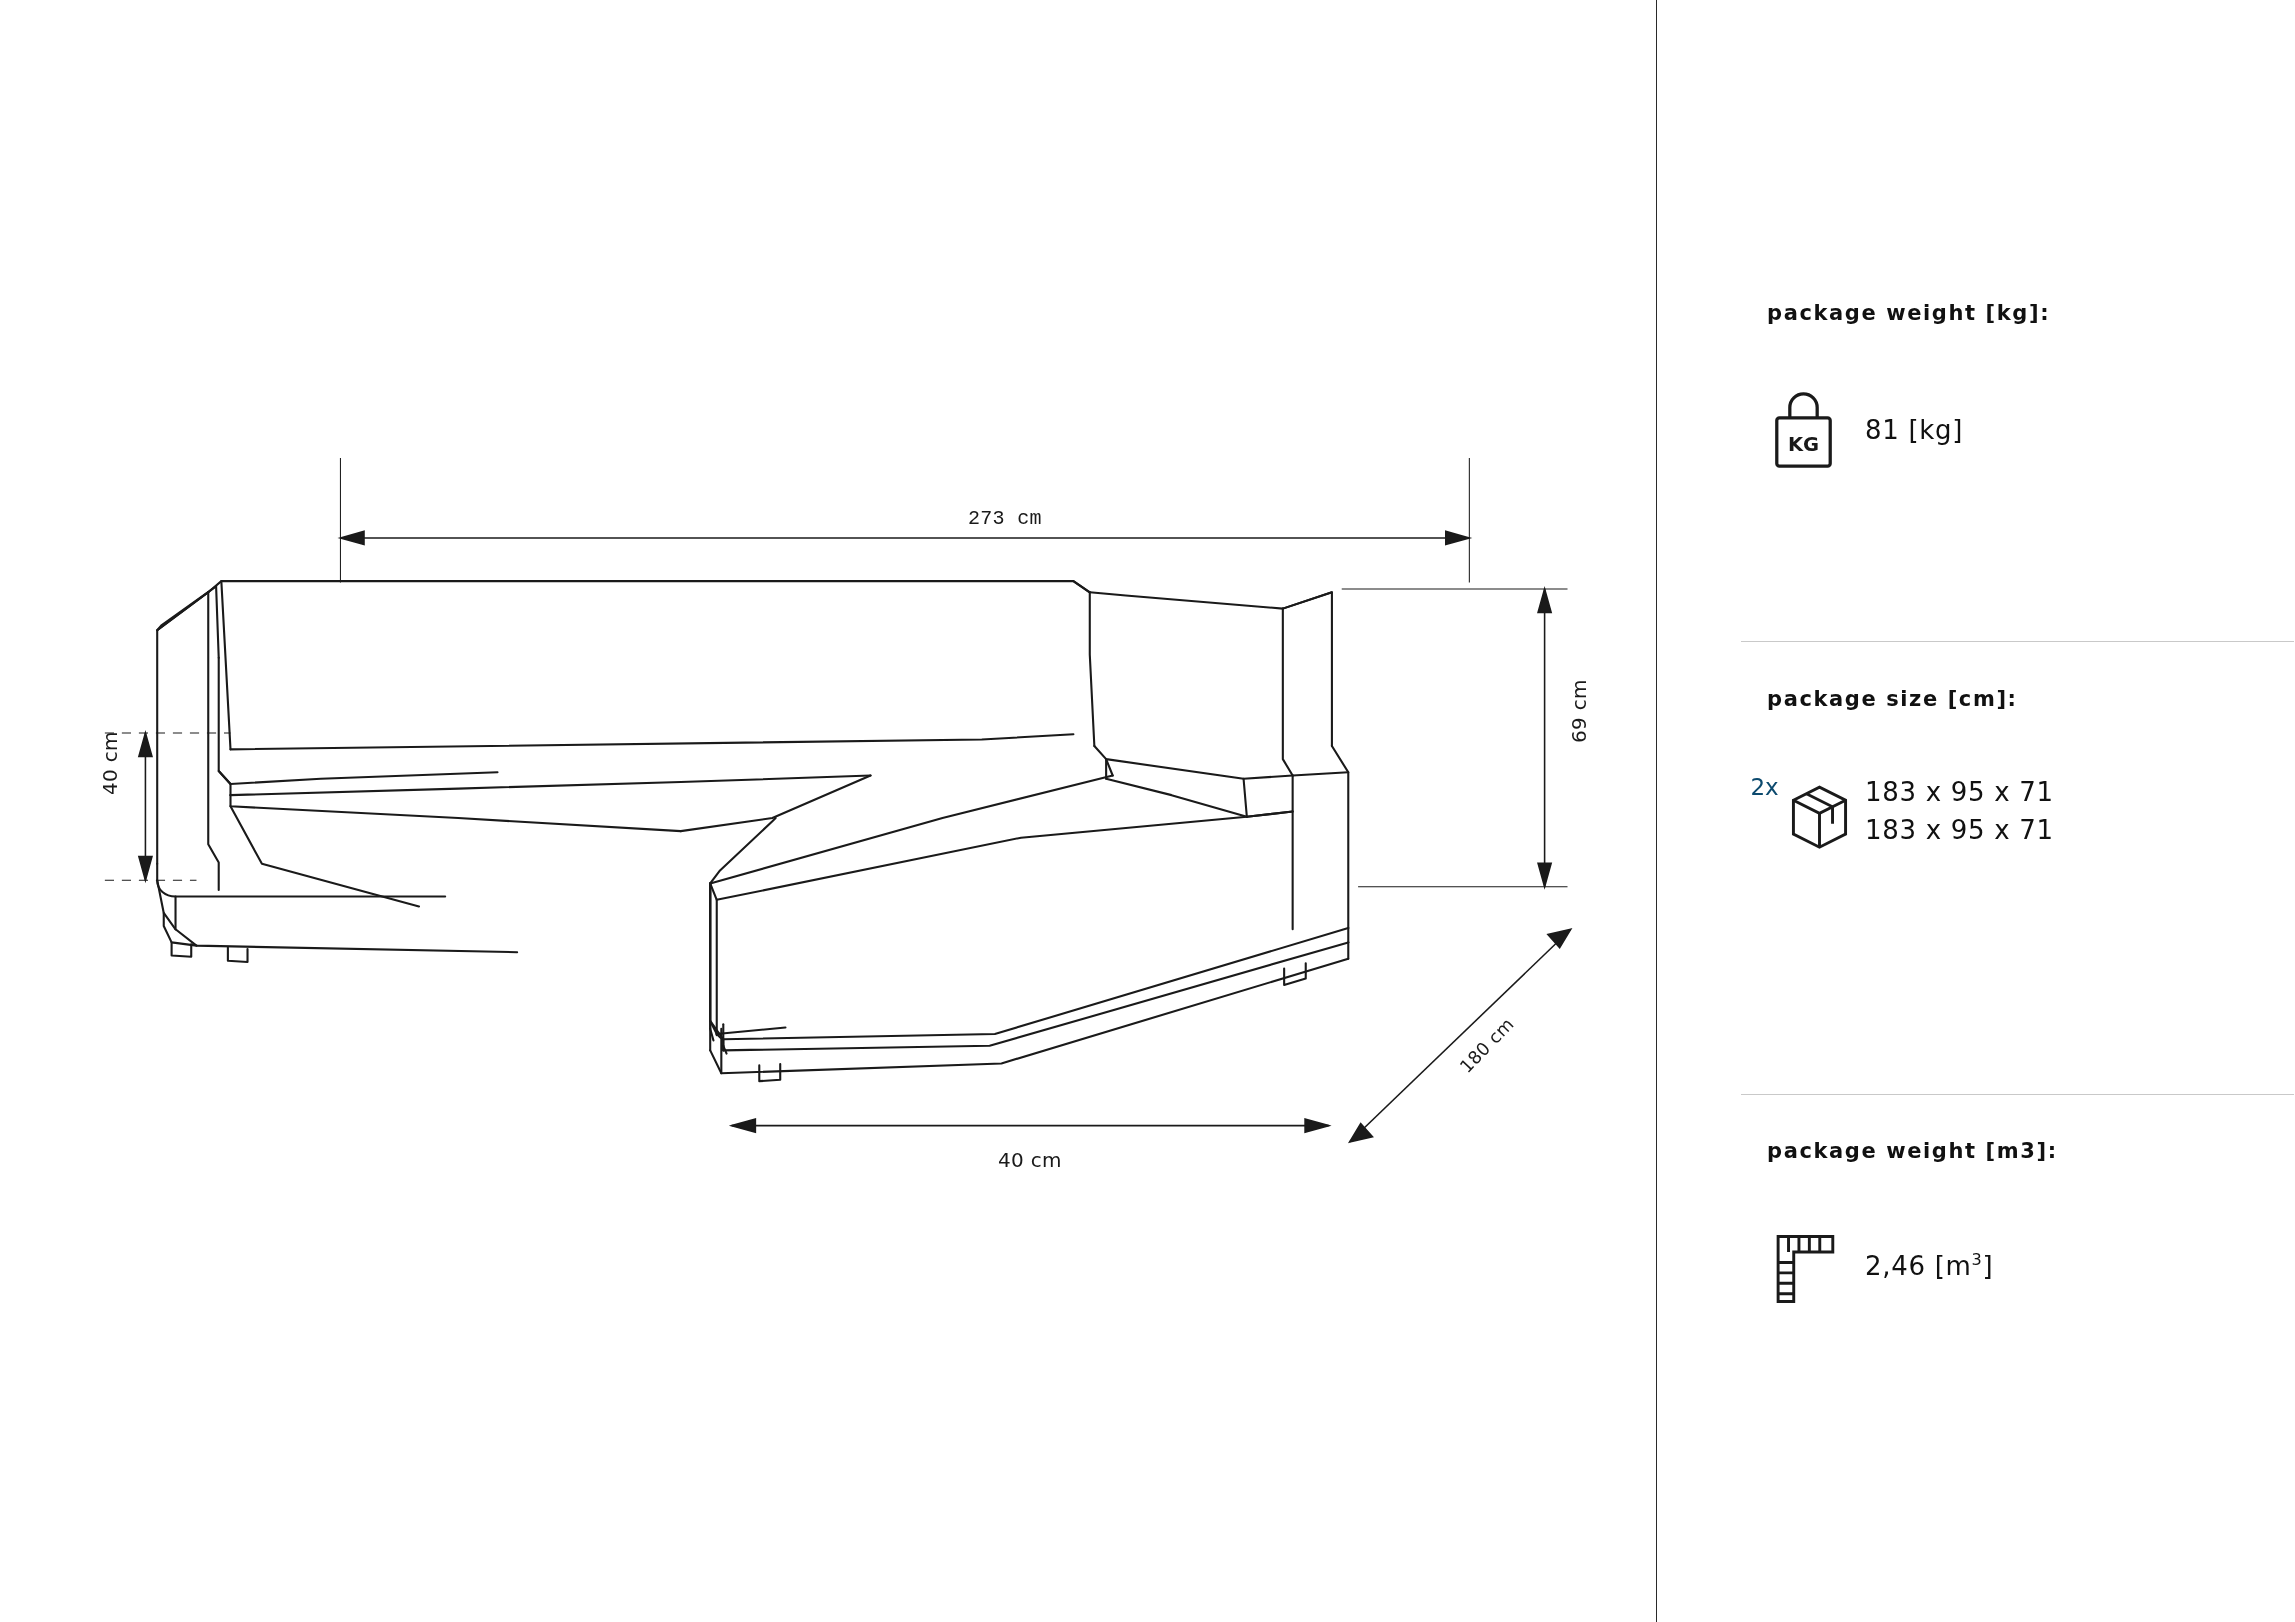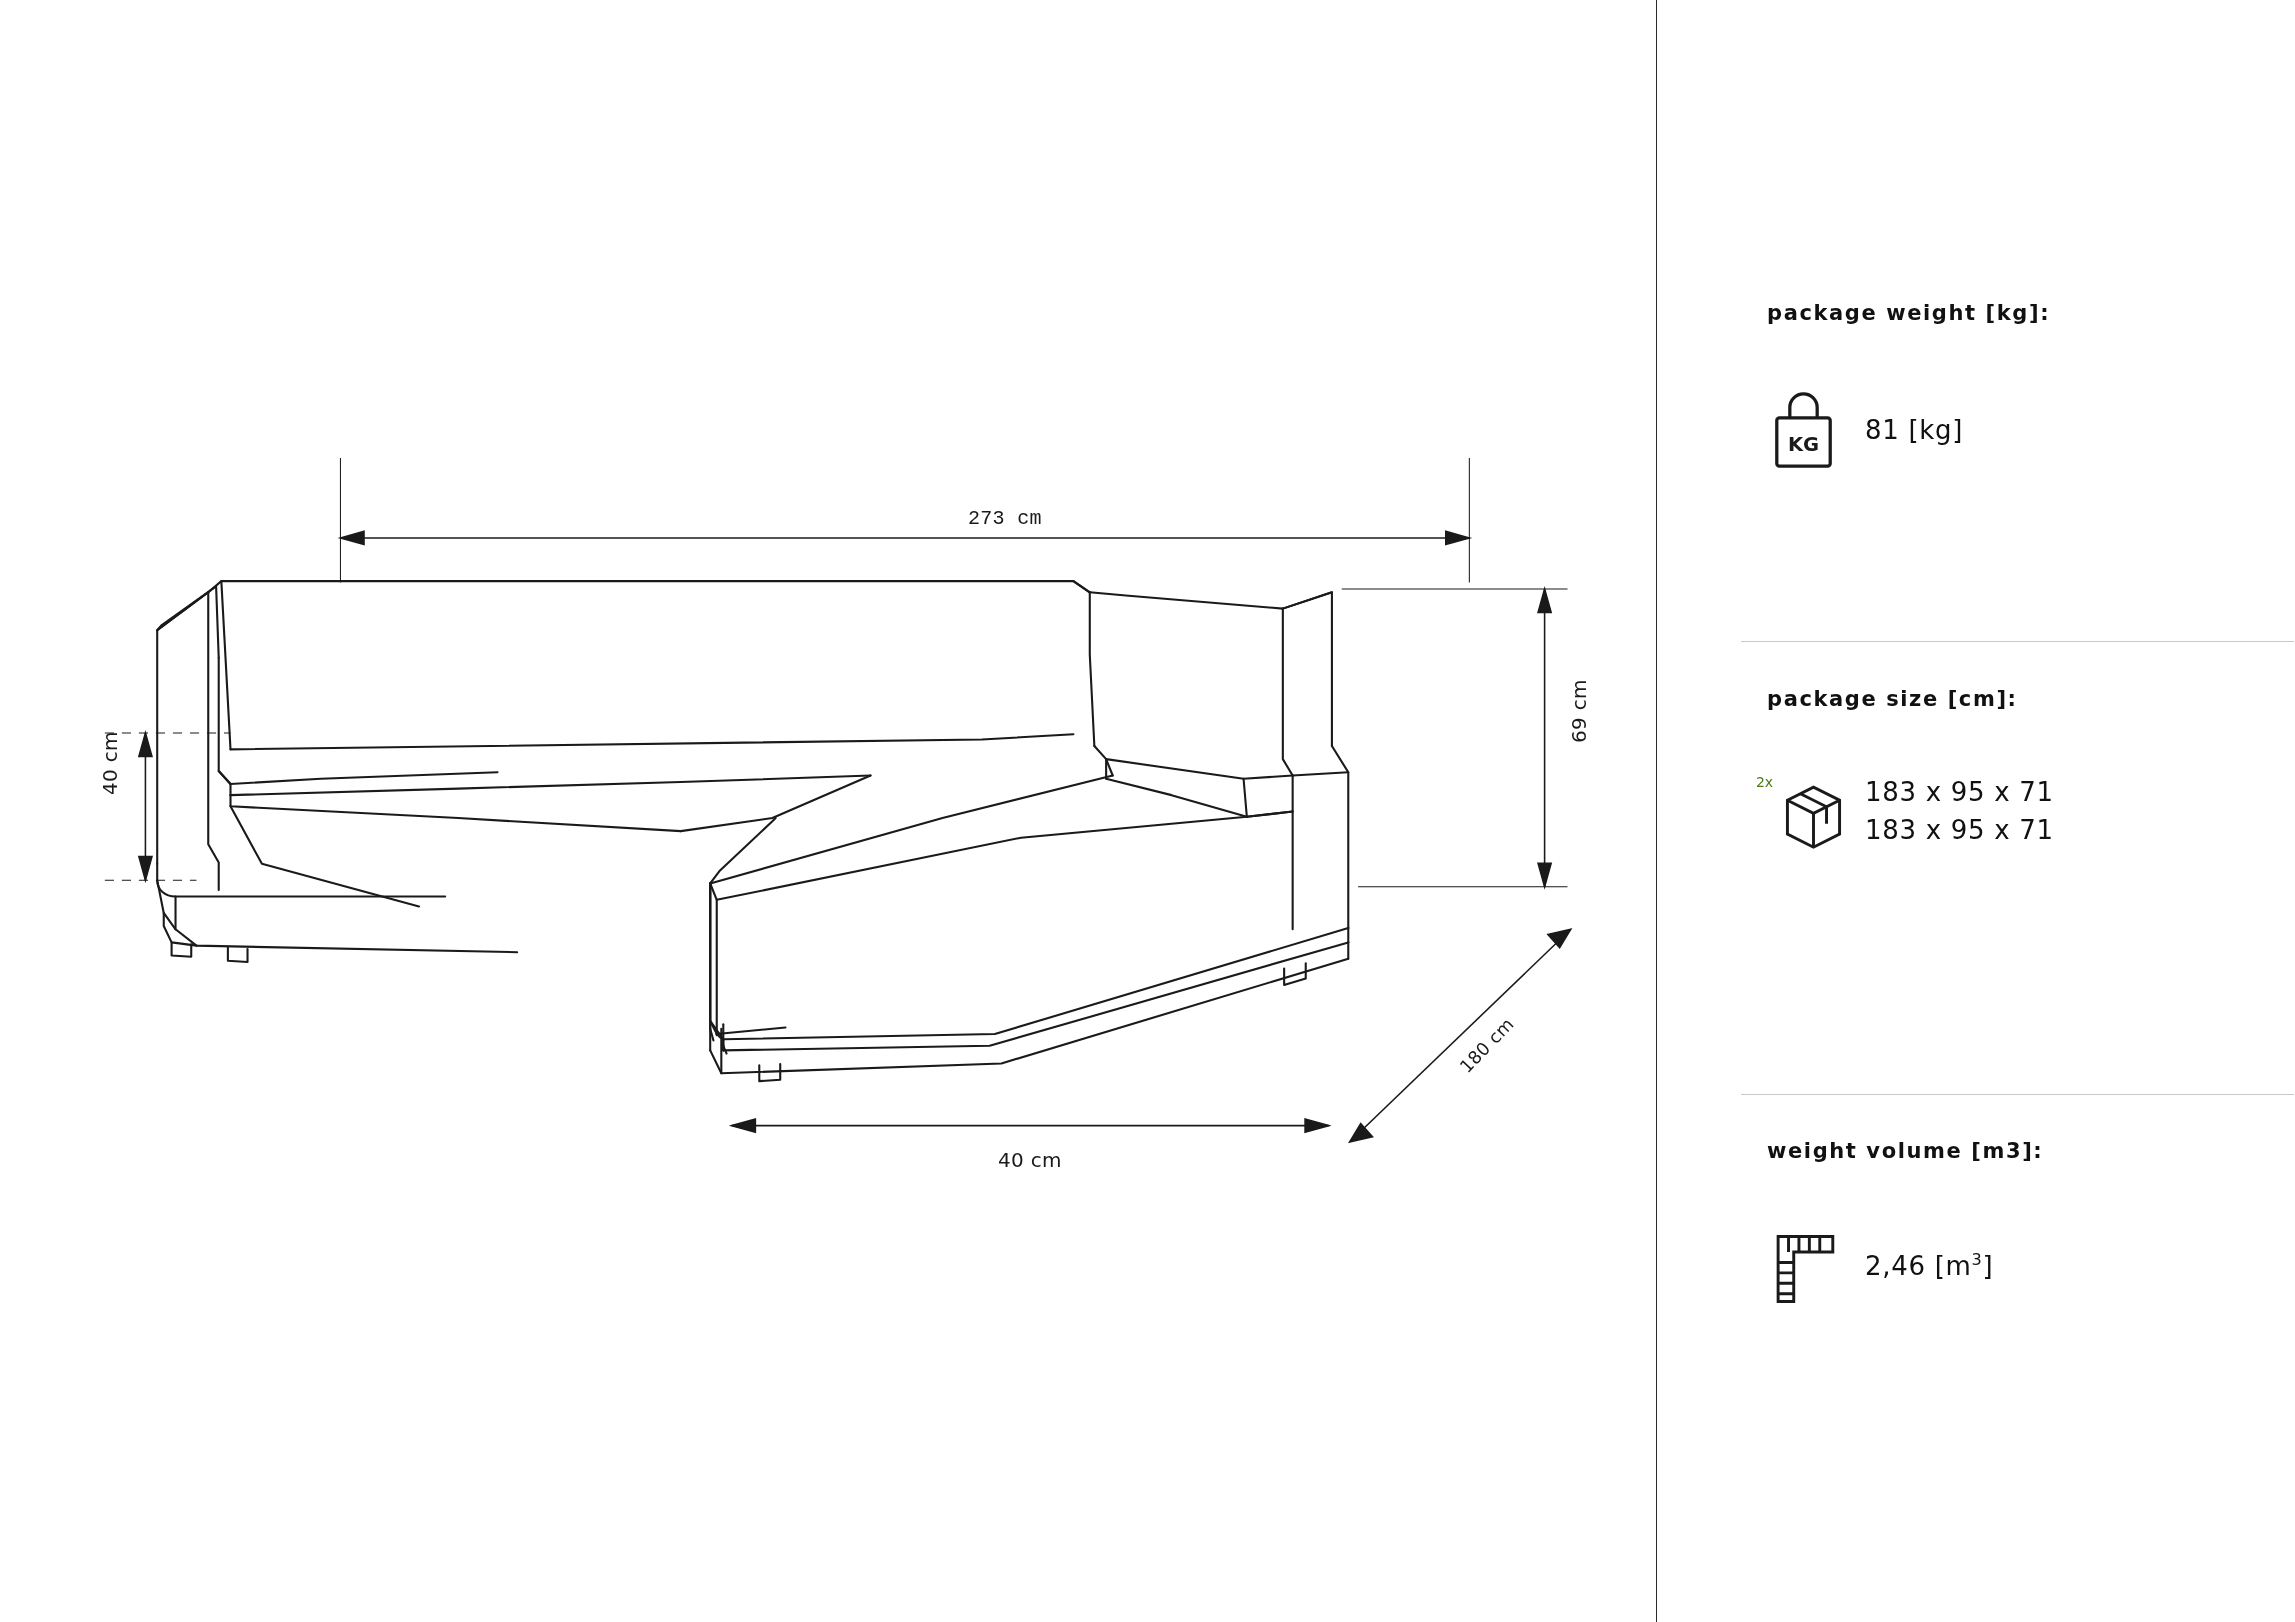--- a/index.html
+++ b/index.html
@@ -105,22 +105,22 @@
     position: absolute;
     left: 85px;
     width: 553px;
     height: 1.3px;
     background: #c9c9c9;
   }
   .hr.h1 { top: 641px; }
   .hr.h2 { top: 1094px; }
   .sup { font-size: 0.62em; vertical-align: super; }
   .multiplier {
-    font-size: 14px;
-    color: #4d7c0f;
+    font-size: 23px;
+    color: #0c4a6e;
     margin-right: 3.9px;
   }
 </style>
 </head>
 <body>
 
 <div class="sheet">
 
   <div class="drawing-pane">
     <svg viewBox="0 0 2530 2480" xmlns="http://www.w3.org/2000/svg">
@@ -284,21 +284,21 @@
         <div class="spec-value">
           <span class="line">183 x 95 x 71</span>
           <span class="line">183 x 95 x 71</span>
         </div>
       </div>
     </div>
 
     <div class="hr h2"></div>
 
     <div class="spec-block b3">
-      <div class="spec-heading">weight volume [m3]:</div>
+      <div class="spec-heading">package weight [m3]:</div>
       <div class="spec-row">
         <div class="spec-icon">
           <svg width="77" height="82" viewBox="0 0 118 126" fill="none" stroke="#1a1a1a" stroke-width="4.5">
             <path d="M20 16 H104 V40 H44 V116 H20 Z"></path>
             <path d="M36 16 V40 M52 16 V40 M68 16 V40 M84 16 V40"></path>
             <path d="M20 56 H44 M20 72 H44 M20 88 H44 M20 104 H44"></path>
           </svg>
         </div>
         <div class="spec-value">
           <span>2,46 [m</span><span class="sup">3</span><span>]</span>

